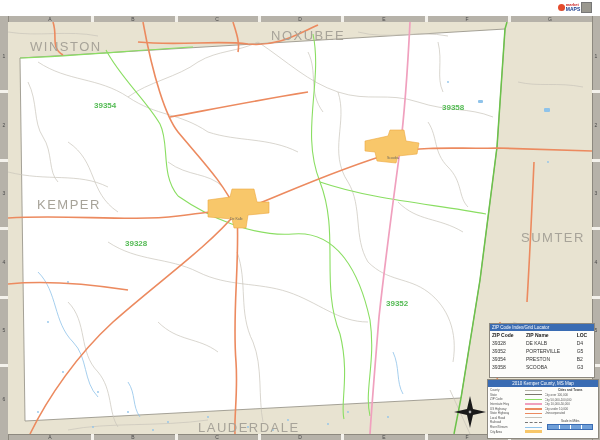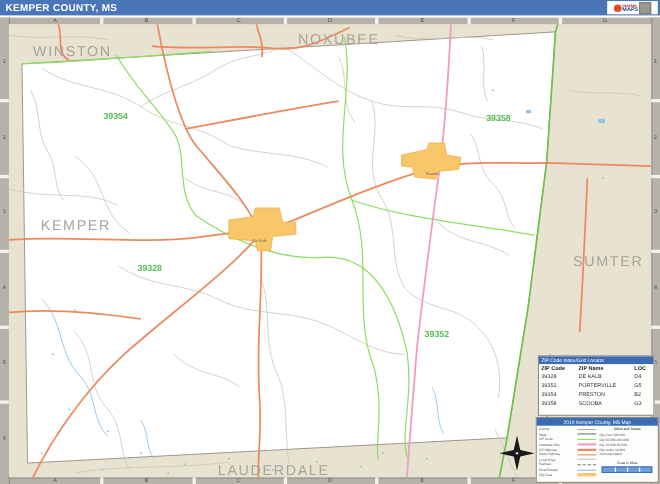--- a/index.html
+++ b/index.html
@@ -58,23 +58,20 @@
   .scale .sl{font-size:3px;color:#333;line-height:4px;}
   .sbar{margin:1px auto 0;width:44px;height:4px;background:#6f9fd8;border:0.5px solid #3a6cb3;display:flex;}
   .sbar i{flex:1;border-right:0.5px solid #ffffff;}
   .sbar i:last-child{border-right:none;}
 </style>
 </head>
 <body>
 
 <div id="stage">
 
-  <div class="hdr">
-    <span class="hdr-title">KEMPER COUNTY, MS</span>
-  </div>
   <div class="logo">
     <span class="mark"></span>
     <span>
       <div class="t1">market</div>
       <div class="t2">MAPS</div>
     </span>
     <span class="fine"></span>
   </div>
 
   <div class="frame f-top"></div>

